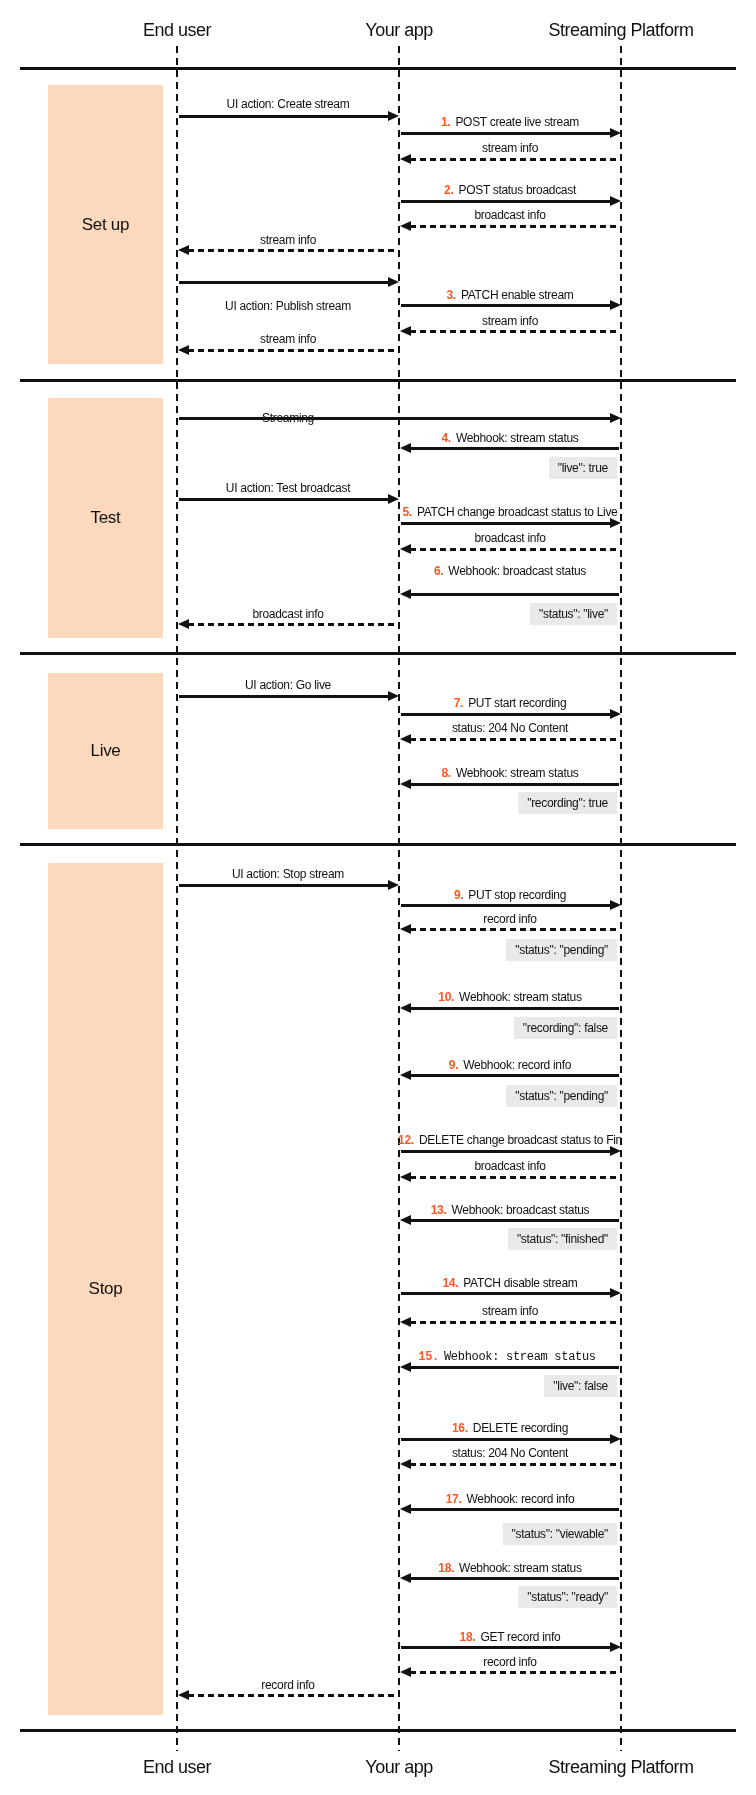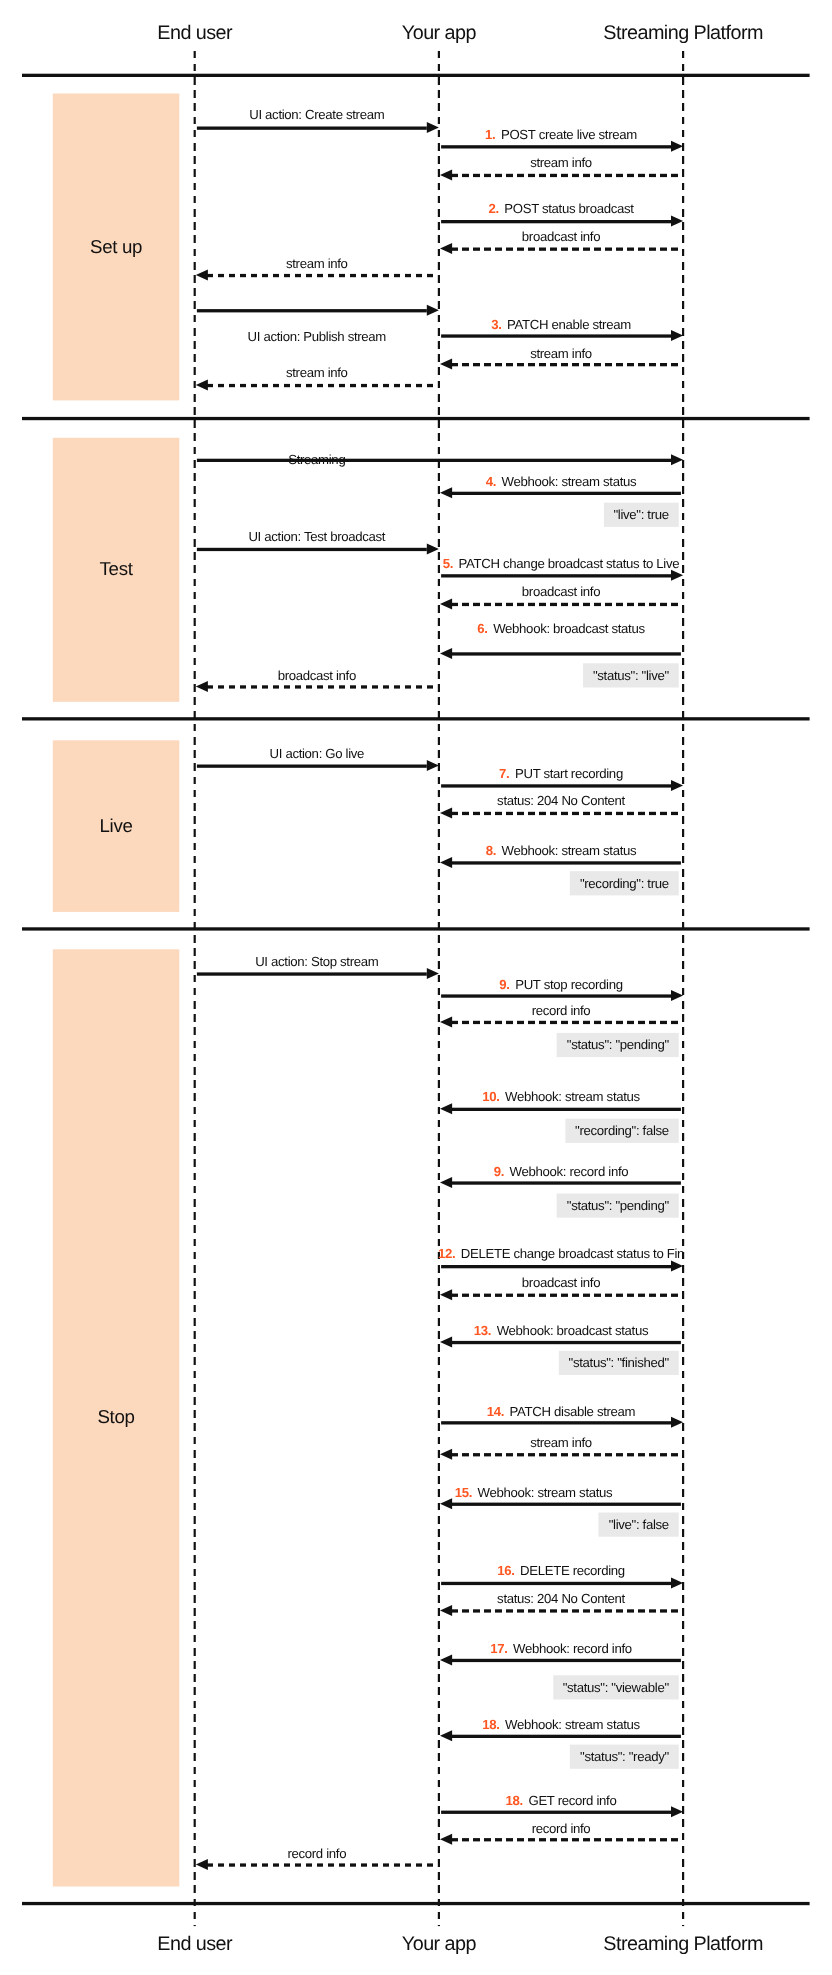--- a/index.html
+++ b/index.html
@@ -151,21 +151,21 @@
     <div class="arrow-head head-left" style="left: 400px; top: 1172px;"></div>
     <div class="msg-label" style="left: 510px; top: 1201px;"><span class="msg-num">13.</span><span>Webhook: broadcast status</span></div>
     <div class="arrow-line solid" style="left: 410px; width: 209px; top: 1219px;"></div>
     <div class="arrow-head head-left" style="left: 400px; top: 1215px;"></div>
     <div class="msg-label" style="left: 510px; top: 1274px;"><span class="msg-num">14.</span><span>PATCH disable stream</span></div>
     <div class="arrow-line solid" style="left: 401px; width: 209px; top: 1292px;"></div>
     <div class="arrow-head head-right" style="left: 610px; top: 1288px;"></div>
     <div class="msg-label" style="left: 510px; top: 1302px;"><span>stream info</span></div>
     <div class="arrow-line dashed" style="left: 410px; width: 209px; top: 1321px;"></div>
     <div class="arrow-head head-left" style="left: 400px; top: 1317px;"></div>
-    <div class="msg-label" style="left: 485px; top: 1348px;"><span class="msg-num">15.</span><span>Webhook: stream status</span></div>
+    <div class="msg-label" style="left: 507px; top: 1348px; font-family: Liberation Mono, monospace;"><span class="msg-num">15.</span><span>Webhook: stream status</span></div>
     <div class="arrow-line solid" style="left: 410px; width: 209px; top: 1366px;"></div>
     <div class="arrow-head head-left" style="left: 400px; top: 1362px;"></div>
     <div class="msg-label" style="left: 510px; top: 1419px;"><span class="msg-num">16.</span><span>DELETE recording</span></div>
     <div class="arrow-line solid" style="left: 401px; width: 209px; top: 1438px;"></div>
     <div class="arrow-head head-right" style="left: 610px; top: 1434px;"></div>
     <div class="msg-label" style="left: 510px; top: 1444px;"><span>status: 204 No Content</span></div>
     <div class="arrow-line dashed" style="left: 410px; width: 209px; top: 1463px;"></div>
     <div class="arrow-head head-left" style="left: 400px; top: 1459px;"></div>
     <div class="msg-label" style="left: 510px; top: 1490px;"><span class="msg-num">17.</span><span>Webhook: record info</span></div>
     <div class="arrow-line solid" style="left: 410px; width: 209px; top: 1508px;"></div>

